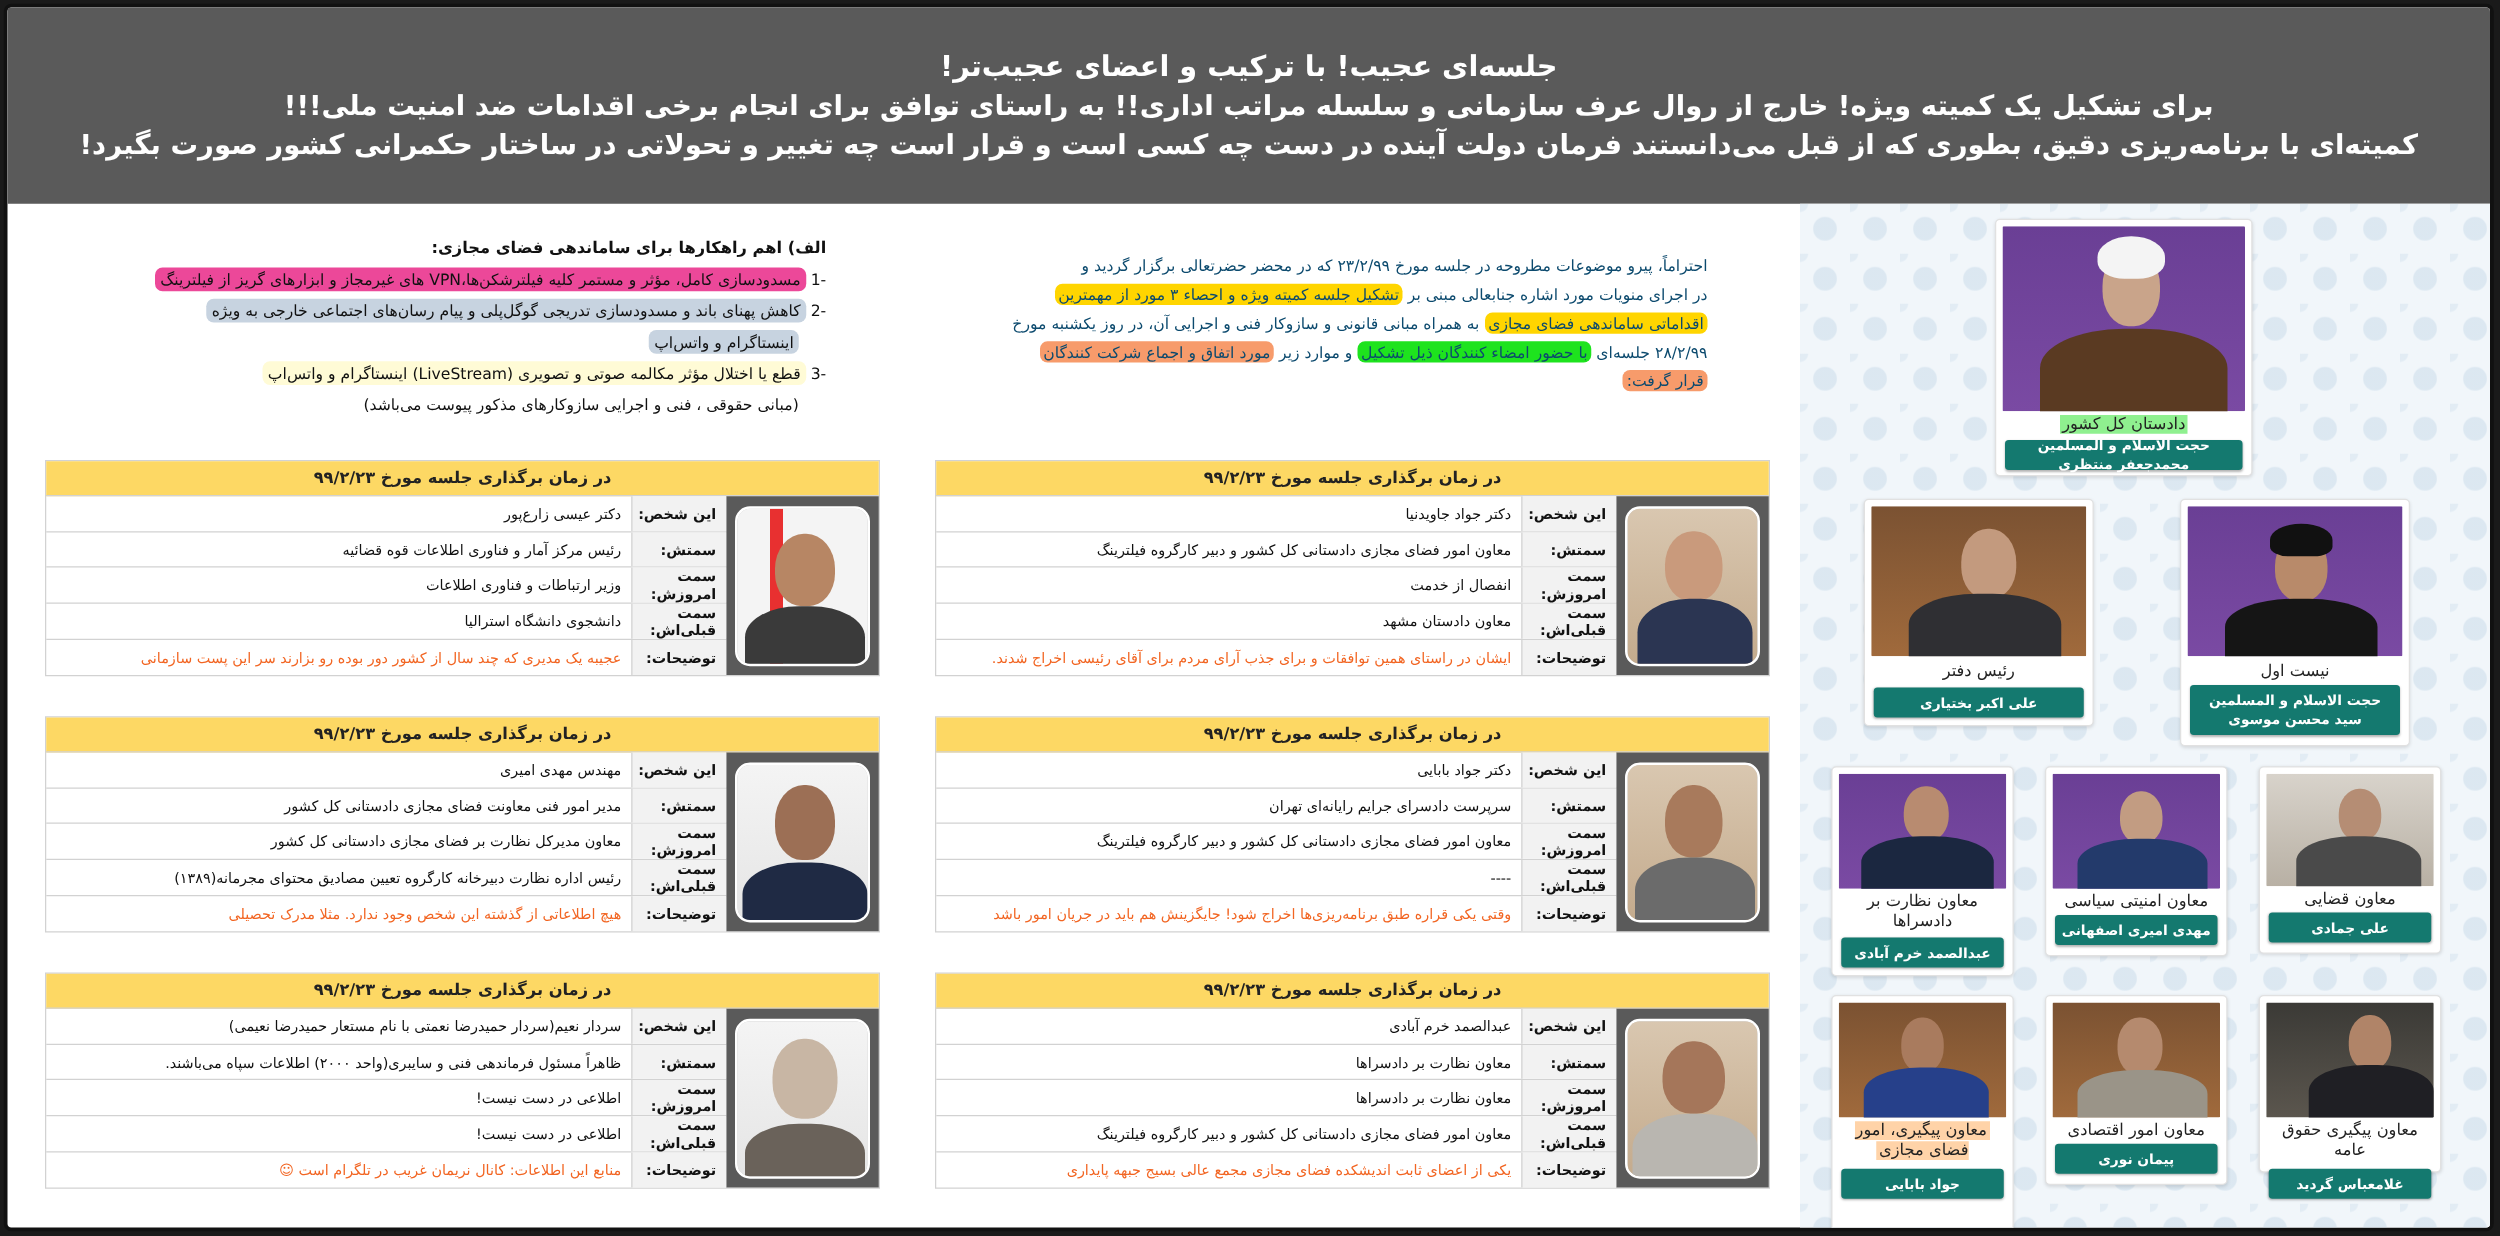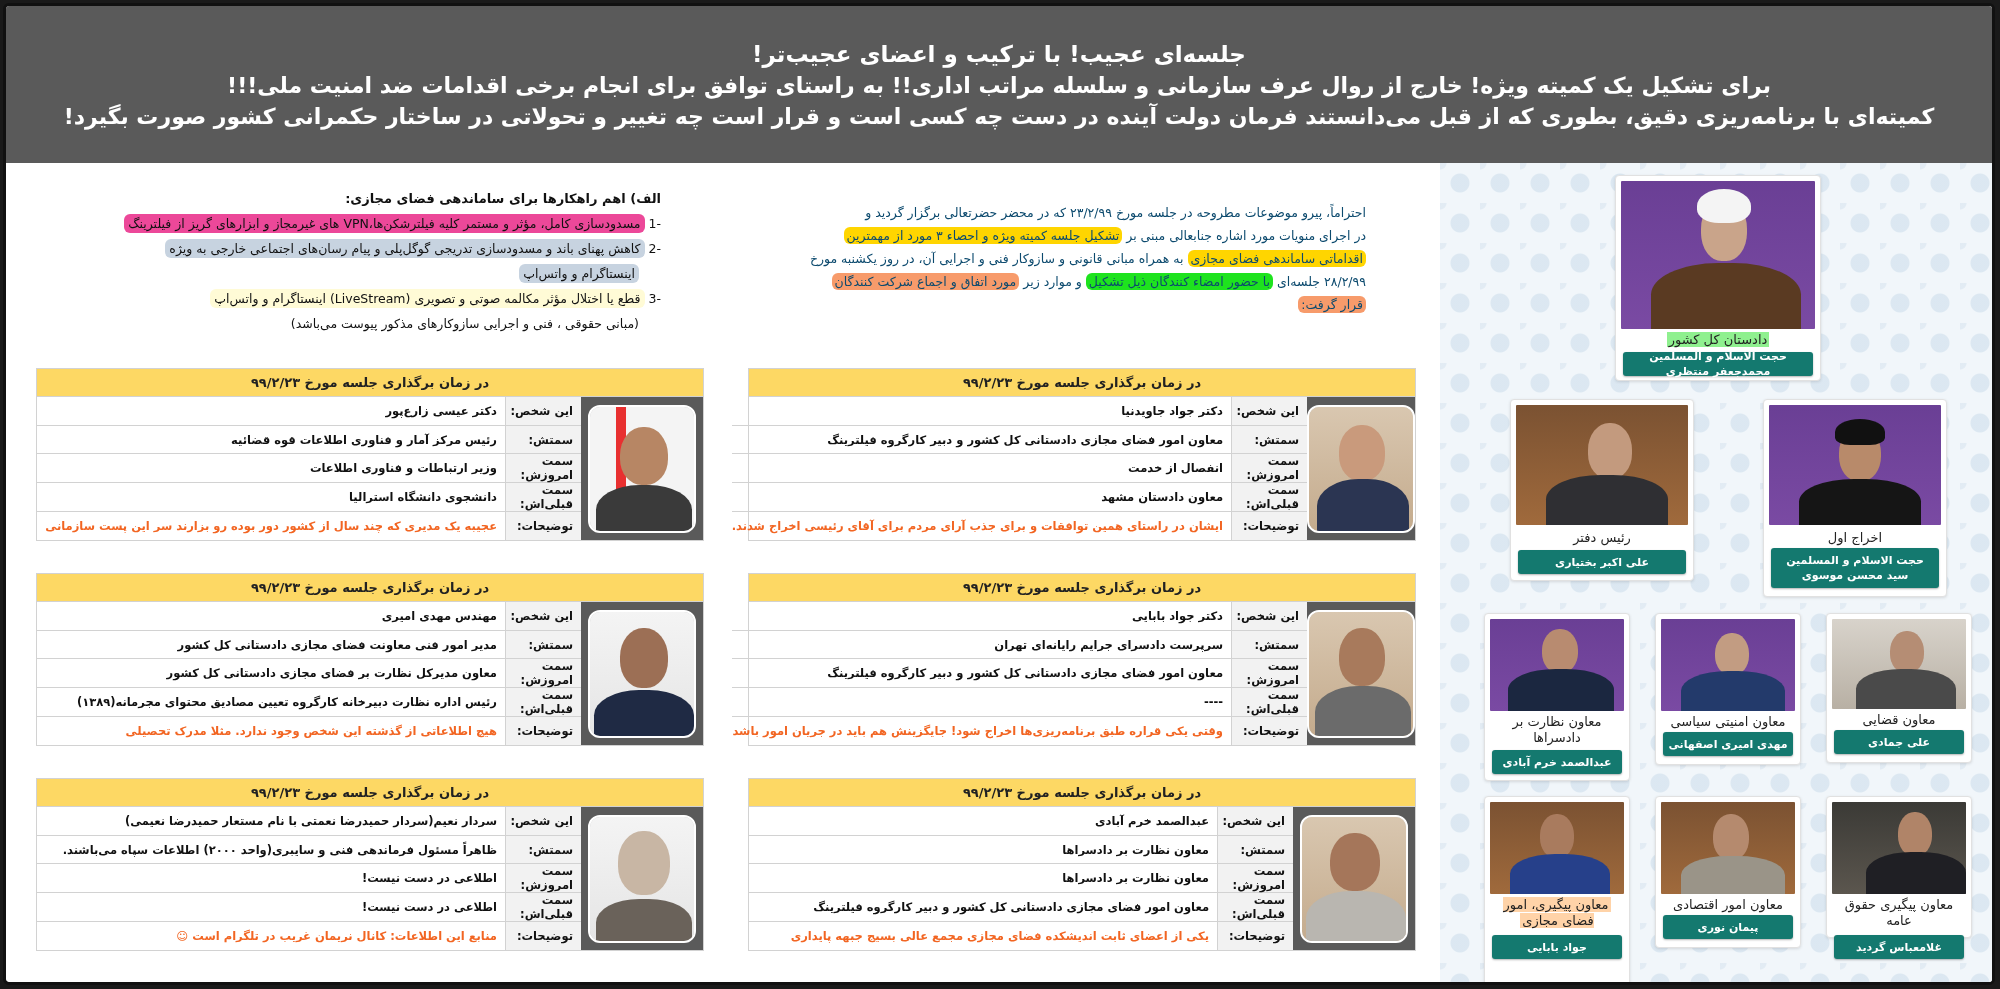--- a/index.html
+++ b/index.html
@@ -24,21 +24,21 @@
   .org {
     position: absolute; left: 1434px; top: 157px; width: 558px; height: 825px;
     background-color: #f1f6fa;
     background-image:
       radial-gradient(circle at 20px 20px, rgba(180,205,225,0.35) 0 9px, transparent 10px),
       radial-gradient(circle at 0 0, rgba(180,205,225,0.25) 0 6px, transparent 7px);
     background-size: 40px 40px;
   }
   .card {
     position: absolute; background: #fff; border: 1px solid #e1e1e1; border-radius: 4px;
-    box-shadow: 0 1px 3px rgba(0,0,0,0.12); text-align: center; direction: rtl; margin-left: 19px;
+    box-shadow: 0 1px 3px rgba(0,0,0,0.12); text-align: center; direction: rtl;
   }
   .card .photo { position: absolute; left: 5px; top: 5px; right: 5px; border-radius: 1px; overflow: hidden; }
   .card .role {
     position: absolute; left: 4px; right: 4px; font-size: 13px; color: #222; line-height: 16px;
   }
   .card .role span { padding: 0 2px; }
   .card .namebtn {
     position: absolute; left: 7px; right: 7px; background: #14796f; color: #fff;
     border-radius: 3px; font-size: 11px; font-weight: bold; display: flex; align-items: center;
     justify-content: center; line-height: 15px; padding: 2px 4px; box-shadow: 0 1px 2px rgba(0,0,0,0.3);
@@ -97,21 +97,21 @@
     background: #ccc;
   }
   .ptable .rows { flex: 1; display: flex; flex-direction: column; }
   .ptable .row { flex: 1; display: flex; border-bottom: 1px solid #d2d2d2; }
   .ptable .row:last-child { border-bottom: none; }
   .ptable .lbl {
     width: 76px; background: #f2f2f2; border-left: 1px solid #d2d2d2; font-size: 11.5px; font-weight: bold;
     display: flex; align-items: center; padding-right: 8px; color: #111;
   }
   .ptable .val {
-    flex: 1; font-size: 11.5px; font-weight: bold; display: flex; align-items: center; padding-right: 8px; color: #111;
+    flex: 1; font-size: 11.5px; font-weight: normal; display: flex; align-items: center; padding-right: 8px; color: #111;
     white-space: nowrap; overflow: hidden;
   }
   .ptable .val.orange { color: #f26522; }
 </style>
 </head>
 <body>
 
 <div class="frame">
 
   <div class="header">
@@ -368,21 +368,21 @@
     </div>
 
     <div class="card" style="left:304px; top:236px; width:184px; height:198px;">
       <div class="photo" style="height:120px;">
         <div class="ph bg-purple">
             <div class="head" style="left:70px;top:22px;width:42px;height:54px;background:#b88a6a;"></div>
             <div style="position:absolute;left:66px;top:14px;width:50px;height:26px;border-radius:50% 50% 30% 30%;background:#111;"></div>
             <div class="body" style="left:30px;top:74px;width:122px;height:50px;background:#151515;"></div>
           </div>
       </div>
-      <div class="role" style="top:130px;">اخراج اول</div>
+      <div class="role" style="top:130px;">نیست اول</div>
       <div class="namebtn" style="top:148px; height:40px;">حجت الاسلام و المسلمین سید محسن موسوی</div>
     </div>
     <div class="card" style="left:51px; top:236px; width:184px; height:182px;">
       <div class="photo" style="height:120px;">
         <div class="ph bg-wood">
             <div class="head" style="left:72px;top:18px;width:44px;height:56px;background:#c39a7e;"></div>
             <div class="body" style="left:30px;top:70px;width:122px;height:54px;background:#2f2f33;"></div>
           </div>
       </div>
       <div class="role" style="top:130px;">رئیس دفتر</div>

